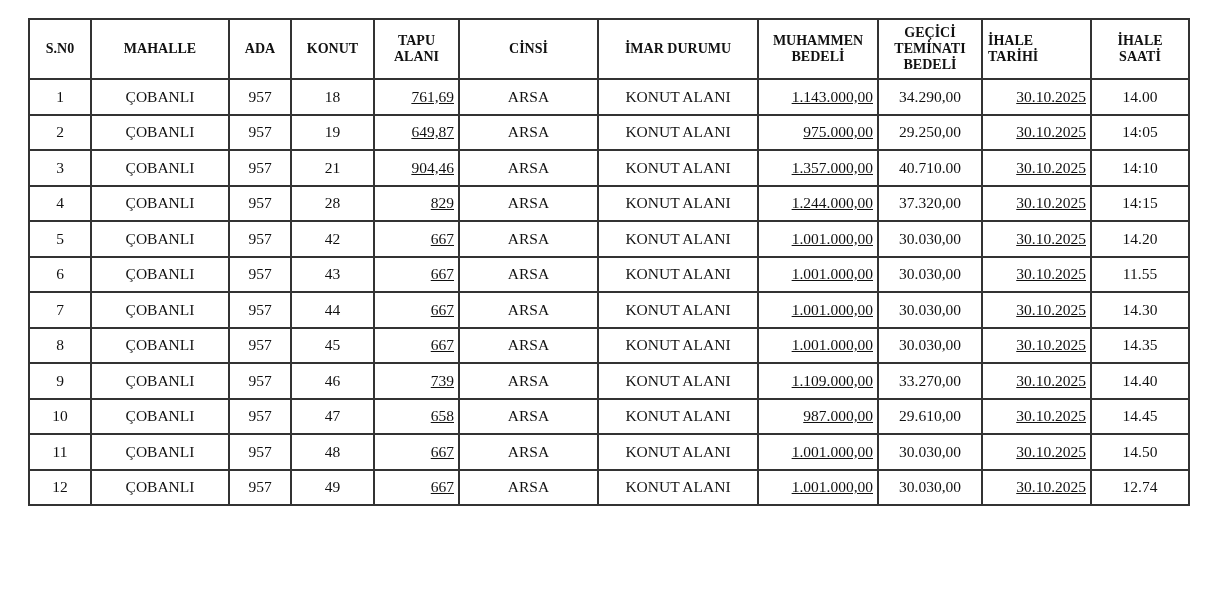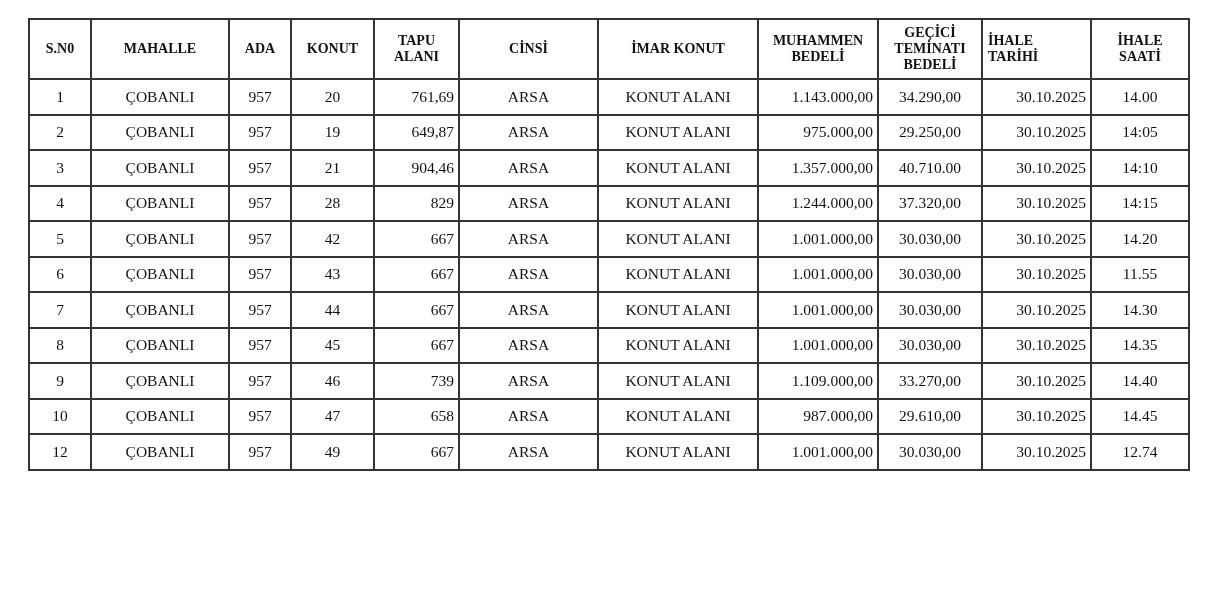--- a/index.html
+++ b/index.html
@@ -40,21 +40,21 @@
     line-height: 1.15;
     white-space: pre-line;
     padding: 0 2px;
   }
   table.auction td {
     font-size: 15.5px;
     padding: 0 2px;
   }
   .al { text-align: left;  padding-left: 5px !important; }
   .ac { text-align: center; }
-  .ar { text-align: right; padding-right: 4px !important; }
+  .ar { text-align: right; padding-right: 4px !important; text-decoration: underline; }
   col.c0  { width: 62px;  }
   col.c1  { width: 138px; }
   col.c2  { width: 62px;  }
   col.c3  { width: 83px;  }
   col.c4  { width: 85px;  }
   col.c5  { width: 139px; }
   col.c6  { width: 160px; }
   col.c7  { width: 120px; }
   col.c8  { width: 104px; }
   col.c9  { width: 109px; }
@@ -80,38 +80,38 @@
     </colgroup>
     <thead>
       <tr>
           <th class="ac">S.N0</th>
           <th class="ac">MAHALLE</th>
           <th class="ac">ADA</th>
           <th class="ac">KONUT</th>
           <th class="ac">TAPU
 ALANI</th>
           <th class="ac">CİNSİ</th>
-          <th class="ac">İMAR KONUT</th>
+          <th class="ac">İMAR DURUMU</th>
           <th class="ac">MUHAMMEN
 BEDELİ</th>
           <th class="ac">GEÇİCİ
 TEMİNATI
 BEDELİ</th>
           <th class="al">İHALE
 TARİHİ</th>
           <th class="ac">İHALE
 SAATİ</th>
         </tr>
     </thead>
     <tbody>
         <tr>
           <td class="ac">1</td>
           <td class="ac">ÇOBANLI</td>
           <td class="ac">957</td>
-          <td class="ac">20</td>
+          <td class="ac">18</td>
           <td class="ar">761,69</td>
           <td class="ac">ARSA</td>
           <td class="ac">KONUT ALANI</td>
           <td class="ar">1.143.000,00</td>
           <td class="ac">34.290,00</td>
           <td class="ar">30.10.2025</td>
           <td class="ac">14.00</td>
         </tr>
         <tr>
           <td class="ac">2</td>
@@ -222,20 +222,33 @@
           <td class="ac">ÇOBANLI</td>
           <td class="ac">957</td>
           <td class="ac">47</td>
           <td class="ar">658</td>
           <td class="ac">ARSA</td>
           <td class="ac">KONUT ALANI</td>
           <td class="ar">987.000,00</td>
           <td class="ac">29.610,00</td>
           <td class="ar">30.10.2025</td>
           <td class="ac">14.45</td>
+        </tr>
+        <tr>
+          <td class="ac">11</td>
+          <td class="ac">ÇOBANLI</td>
+          <td class="ac">957</td>
+          <td class="ac">48</td>
+          <td class="ar">667</td>
+          <td class="ac">ARSA</td>
+          <td class="ac">KONUT ALANI</td>
+          <td class="ar">1.001.000,00</td>
+          <td class="ac">30.030,00</td>
+          <td class="ar">30.10.2025</td>
+          <td class="ac">14.50</td>
         </tr>
         <tr>
           <td class="ac">12</td>
           <td class="ac">ÇOBANLI</td>
           <td class="ac">957</td>
           <td class="ac">49</td>
           <td class="ar">667</td>
           <td class="ac">ARSA</td>
           <td class="ac">KONUT ALANI</td>
           <td class="ar">1.001.000,00</td>

